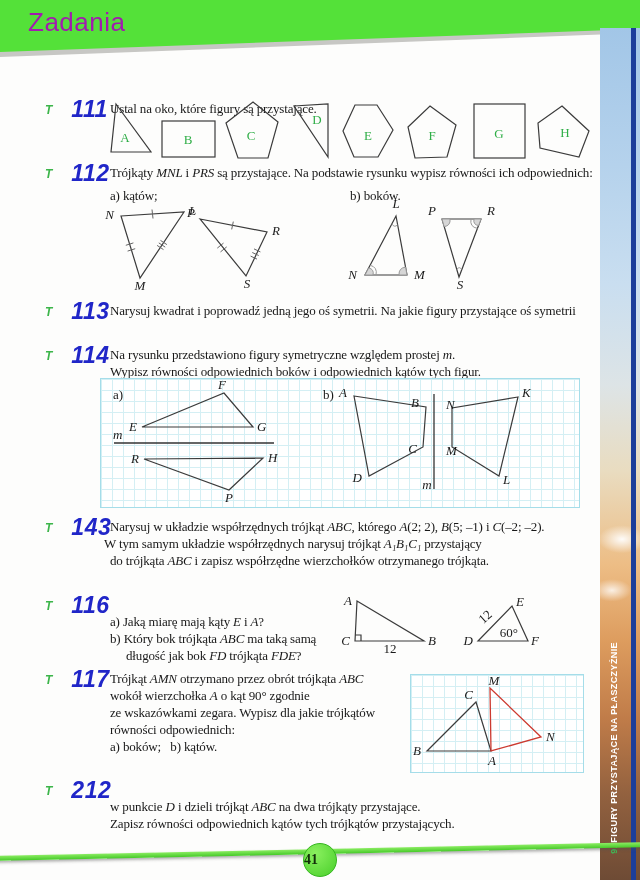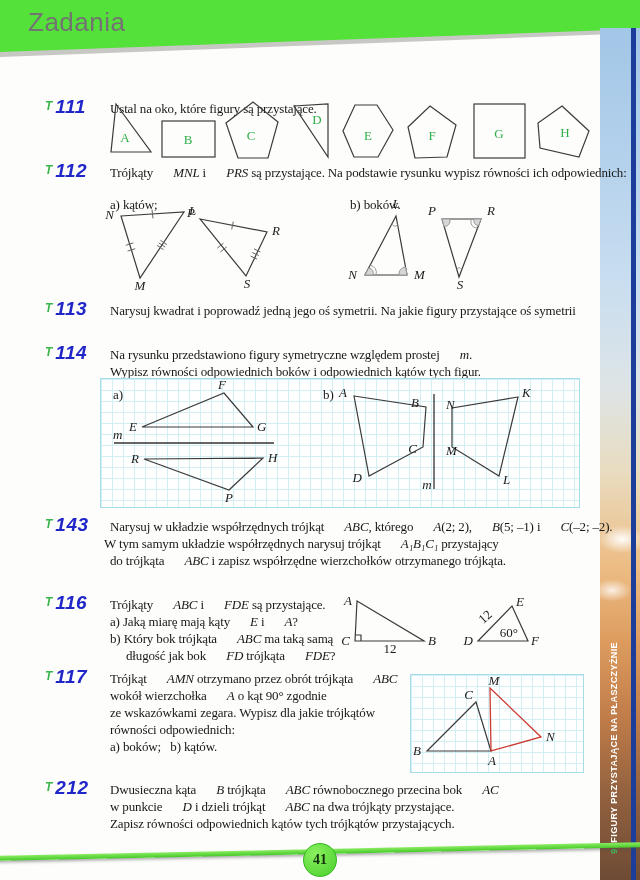--- a/index.html
+++ b/index.html
@@ -1,28 +1,28 @@
 <!DOCTYPE html>
 <html><head>
 <meta charset="utf-8">
 <style>
   html,body{margin:0;padding:0;background:#e8e8e6;}
   #page{position:relative;width:640px;height:880px;background:#fdfdfc;overflow:hidden;
         font-family:"Liberation Serif",serif;}
   
   #header-svg{position:absolute;left:0;top:0;}
   #page-title{position:absolute;left:28px;top:7px;font-family:"Liberation Sans",sans-serif;
-              font-size:26px;color:#737373;letter-spacing:.5px;}
+              font-size:26px;color:#a21caf;letter-spacing:.5px;}
   
   .marker{position:absolute;font-family:"Liberation Sans",sans-serif;font-style:italic;font-weight:700;white-space:nowrap;}
   .mk-t{color:#3cb54a;font-size:12px;margin-right:3px;vertical-align:3px;}
-  .mk-n{color:#2026c8;font-size:19px;letter-spacing:.5px;}
+  .mk-n{color:#2026c8;font-size:23px;letter-spacing:.5px;margin-left:16px;}
   
   .txt{position:absolute;font-size:13px;line-height:17px;color:#181818;white-space:nowrap;letter-spacing:-0.15px;}
-  .txt i{font-style:italic;margin-left:17px;}
+  .txt i{font-style:italic;}
   
   .gridbox{position:absolute;background-color:#ffffff;
            background-image:linear-gradient(#d4eff4 1px,transparent 1px),
                             linear-gradient(90deg,#d4eff4 1px,transparent 1px);
            background-size:11px 11px;border:1px solid #a5dde9;}
   
   svg .vl{font-family:"Liberation Serif",serif;font-style:italic;font-size:13px;fill:#1a1a1a;}
   svg .pl{font-family:"Liberation Serif",serif;font-size:13px;fill:#1a1a1a;}
   svg .gl{font-family:"Liberation Serif",serif;font-size:13px;fill:#2fae47;}
   svg .edge{fill:none;stroke:#3b3b3b;stroke-width:1.2;}
@@ -41,21 +41,21 @@
   #sidebar-text{position:absolute;left:9px;bottom:26px;writing-mode:vertical-rl;transform:rotate(180deg);
     font-family:"Liberation Sans",sans-serif;font-size:9px;font-weight:700;color:#ffffff;
     letter-spacing:.4px;white-space:nowrap;}
   #sidebar-text .num{color:#3fbf58;}
   
   #footer-bar{position:absolute;left:-8px;top:849px;width:660px;height:5px;
     background:linear-gradient(to bottom,#8bec62,#46ca29);transform:rotate(-1.2deg);
     box-shadow:0 2px 3px rgba(80,80,80,.45);}
   #page-circle{position:absolute;left:303px;top:843px;width:32px;height:32px;border-radius:50%;
     background:radial-gradient(circle at 35% 30%,#8af05f,#49cf2a);border:1px solid #34b51e;
-    display:flex;align-items:center;justify-content:center;
+    display:flex;align-items:center;
     font-family:"Liberation Serif",serif;font-weight:700;font-size:14px;color:#12300a;}
 </style>
 </head>
 <body>
 
 <div id="page">
 
   <svg id="header-svg" width="640" height="62">
     <polygon points="0,0 640,0 640,33 0,57" fill="#c7c7c4"></polygon>
     <polygon points="0,0 640,0 640,29 0,52" fill="#54e139"></polygon>
@@ -90,21 +90,21 @@
     <rect class="edge" x="369" y="4" width="51" height="54"></rect>
     <text class="gl" x="394" y="38" text-anchor="middle">G</text>
     <polygon class="edge" points="457,6 484,31 474,57 435,48 433,23"></polygon>
     <text class="gl" x="460" y="37" text-anchor="middle">H</text>
   </svg>
 
   <div class="marker" style="left:45px;top:160px">
     <span class="mk-t">T</span><span class="mk-n">112</span>
   </div>
   <div class="txt" style="left:110px;top:164px">Trójkąty <i>MNL</i> i <i>PRS</i> są przystające. Na podstawie rysunku wypisz równości ich odpowiednich:</div>
-  <div class="txt" style="left:110px;top:196px;width:480px">
+  <div class="txt" style="left:110px;top:187px;width:480px">
     <span>a) kątów;</span>
     <span style="position:absolute;left:240px">b) boków.</span>
   </div>
 
   <svg style="position:absolute;left:95px;top:198px" width="420" height="95" viewBox="0 0 420 95">
 
     <polygon class="edge" points="26,18 89,14 45,80"></polygon>
     <text class="vl" x="19" y="21" text-anchor="end">N</text>
     <text class="vl" x="94" y="17">L</text>
     <text class="vl" x="45" y="92" text-anchor="middle">M</text>
@@ -195,21 +195,20 @@
   <div class="marker" style="left:45px;top:514px">
     <span class="mk-t">T</span><span class="mk-n">143</span>
   </div>
   <div class="txt" style="left:110px;top:518px">Narysuj w układzie współrzędnych trójkąt <i>ABC</i>, którego <i>A</i>(2; 2), <i>B</i>(5; –1) i <i>C</i>(–2; –2).</div>
   <div class="txt" style="left:104px;top:535px">W tym samym układzie współrzędnych narysuj trójkąt <i>A₁B₁C₁</i> przystający</div>
   <div class="txt" style="left:110px;top:552px">do trójkąta <i>ABC</i> i zapisz współrzędne wierzchołków otrzymanego trójkąta.</div>
 
   <div class="marker" style="left:45px;top:592px">
     <span class="mk-t">T</span><span class="mk-n">116</span>
   </div>
-  <div class="txt" style="left:110px;top:596px">Trójkąty <i>ABC</i> i <i>FDE</i> są przystające.</div>
   <div class="txt" style="left:110px;top:613px">a) Jaką miarę mają kąty <i>E</i> i <i>A</i>?</div>
   <div class="txt" style="left:110px;top:630px">b) Który bok trójkąta <i>ABC</i> ma taką samą</div>
   <div class="txt" style="left:126px;top:647px">długość jak bok <i>FD</i> trójkąta <i>FDE</i>?</div>
 
   <svg style="position:absolute;left:340px;top:596px" width="200" height="58" viewBox="0 0 200 58">
     <polygon class="edge" points="17,5 15,45 84,45"></polygon>
     <path class="edge" d="M15,39 L21,39 L21,45" stroke-width="1"></path>
     <text class="vl" x="12" y="9" text-anchor="end">A</text>
     <text class="vl" x="10" y="49" text-anchor="end">C</text>
     <text class="vl" x="88" y="49">B</text>
@@ -239,21 +238,20 @@
       <text class="vl" x="81" y="90" text-anchor="middle">A</text>
       <text class="vl" x="62" y="24" text-anchor="end">C</text>
       <text class="vl" x="83" y="10" text-anchor="middle">M</text>
       <text class="vl" x="135" y="66">N</text>
     </svg>
   </div>
 
   <div class="marker" style="left:45px;top:777px">
     <span class="mk-t">T</span><span class="mk-n">212</span>
   </div>
-  <div class="txt" style="left:110px;top:781px">Dwusieczna kąta <i>B</i> trójkąta <i>ABC</i> równobocznego przecina bok <i>AC</i></div>
   <div class="txt" style="left:110px;top:798px">w punkcie <i>D</i> i dzieli trójkąt <i>ABC</i> na dwa trójkąty przystające.</div>
   <div class="txt" style="left:110px;top:815px">Zapisz równości odpowiednich kątów tych trójkątów przystających.</div>
 
   <div id="footer-bar"></div>
   <div id="page-circle">
     <span>41</span>
   </div>
 
 </div>
 

